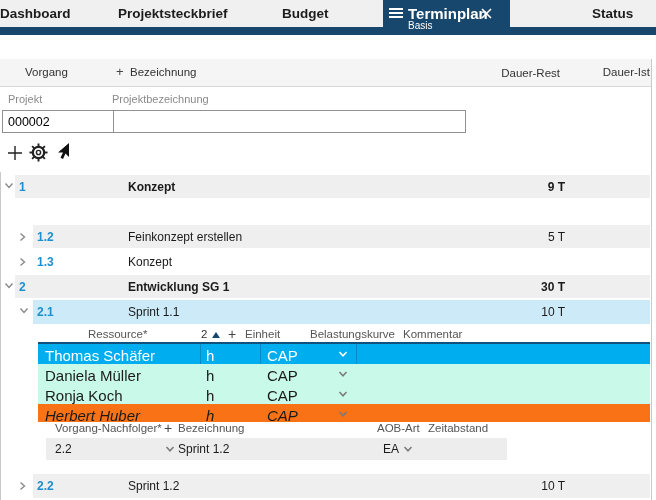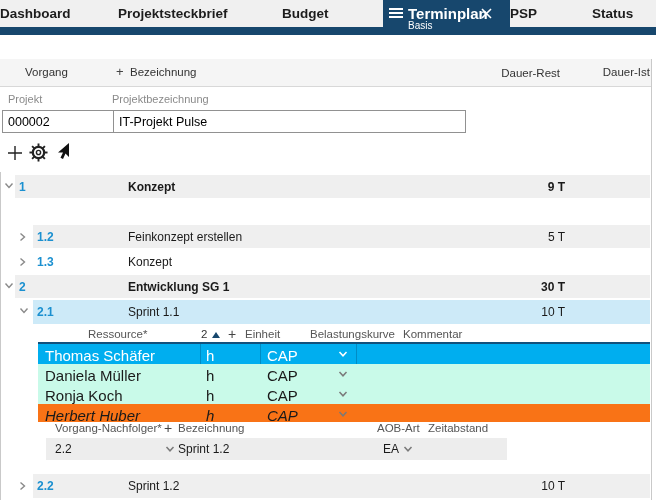--- a/index.html
+++ b/index.html
@@ -125,41 +125,37 @@
           <i></i>
           <i></i>
           <i></i>
         </span>
       <span class="tablabel">Terminplan</span>
       <svg class="closex" width="11" height="11" viewBox="0 0 11 11">
         <path d="M1,1 L10,10 M10,1 L1,10" stroke="#ffffff" stroke-width="1.6" fill="none"></path>
       </svg>
       <span class="sublabel">Basis</span>
     </div>
-    <div class="tab t4">
-        <span>PSP</span>
-      </div>
     <div class="tab t5">
         <span>Status</span>
       </div>
   </div>
 
   <div class="colheader">
     <span class="h-vorgang">Vorgang</span>
     <span class="h-plus">+</span>
     <span class="h-bez">Bezeichnung</span>
     <span class="h-rest">Dauer-Rest</span>
     <span class="h-ist">Dauer-Ist</span>
   </div>
 
   <span class="projlabel pl1">Projekt</span>
   <span class="projlabel pl2">Projektbezeichnung</span>
   <div class="projbox">
     <div class="projid">000002</div>
-    <div class="projname">IT-Projekt Pulse</div>
   </div>
 
   <div class="toolbar">
     <svg class="tbtn tb-plus" width="16" height="16" viewBox="0 0 16 16">
       <path d="M8,1 L8,15 M1,8 L15,8" stroke="#222" stroke-width="1.4" fill="none"></path>
     </svg>
     <svg class="tbtn tb-gear" width="19" height="19" viewBox="0 0 20 20">
       <g fill="#222">
         <rect x="9" y="0.5" width="2" height="4"></rect>
         <rect x="9" y="0.5" width="2" height="4" transform="rotate(45 10 10)"></rect>

